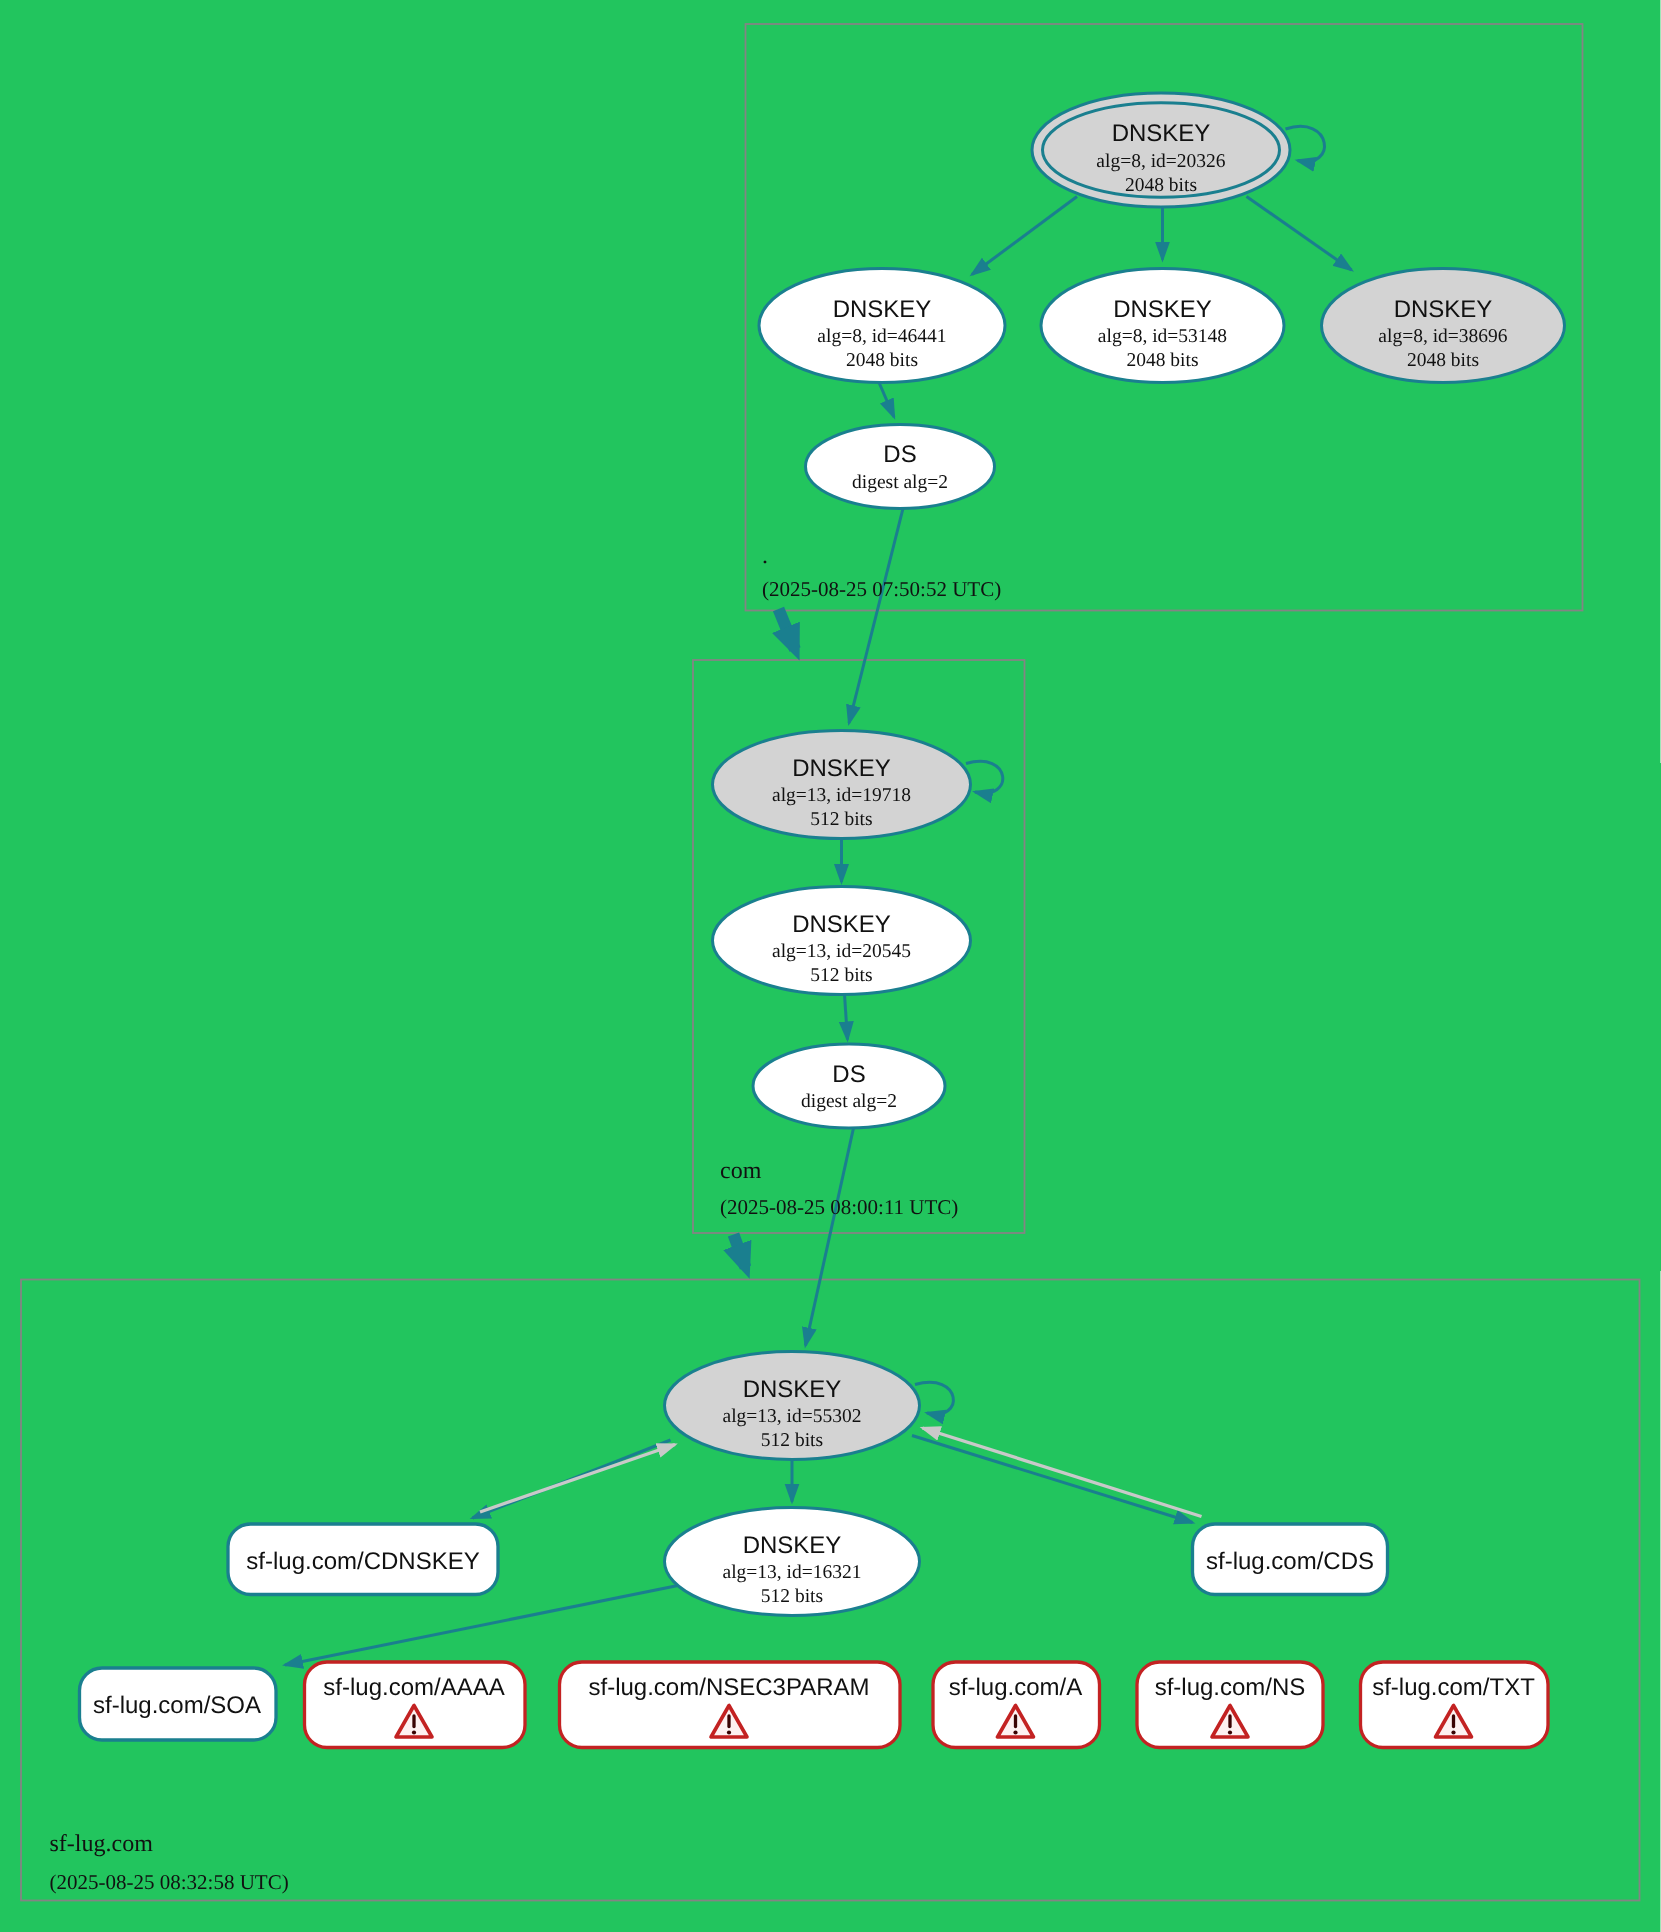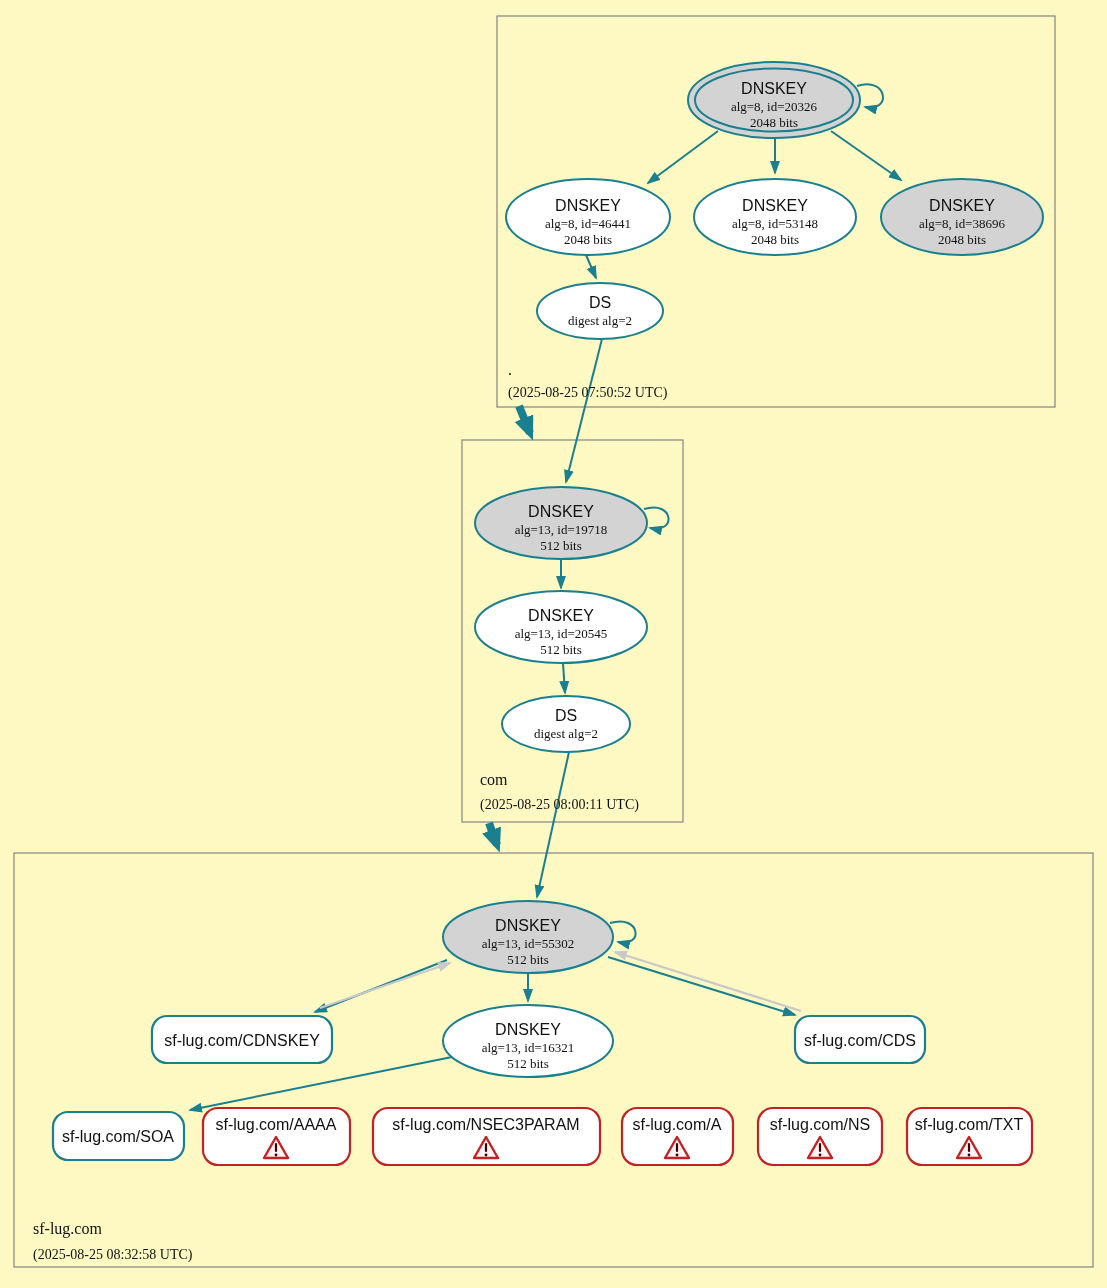--- a/index.html
+++ b/index.html
@@ -1,16 +1,16 @@
 <!DOCTYPE html>
 <html><head>
 <meta charset="utf-8">
 <style>
   html,body { margin:0; padding:0; background:#ffffff; }
-  .canvas { width:1107px; height:1288px; position:relative; background:#fef9c3; }
+  .canvas { width:1107px; height:1288px; position:relative; background:#22c55e; }
   svg { display:block; }
   .zone-box { fill:none; stroke:#848484; stroke-width:1.2; }
   .edge { stroke:#1a7f8f; stroke-width:2; fill:none; }
   .edge-gray { stroke:#c9c9c9; stroke-width:2.2; fill:none; }
   .edge-thick { stroke:#1a7f8f; stroke-width:8; fill:none; }
   .node-ellipse { fill:#ffffff; stroke:#1a7f8f; stroke-width:2; }
   .node-ellipse.gray { fill:#d3d3d3; }
   .rr-rect { fill:#ffffff; stroke:#1a7f8f; stroke-width:2.2; }
   .rr-rect.warn { stroke:#c32222; }
   .warn-tri { fill:#fdf1f1; stroke:#c32222; stroke-width:2.4; stroke-linejoin:round; }

